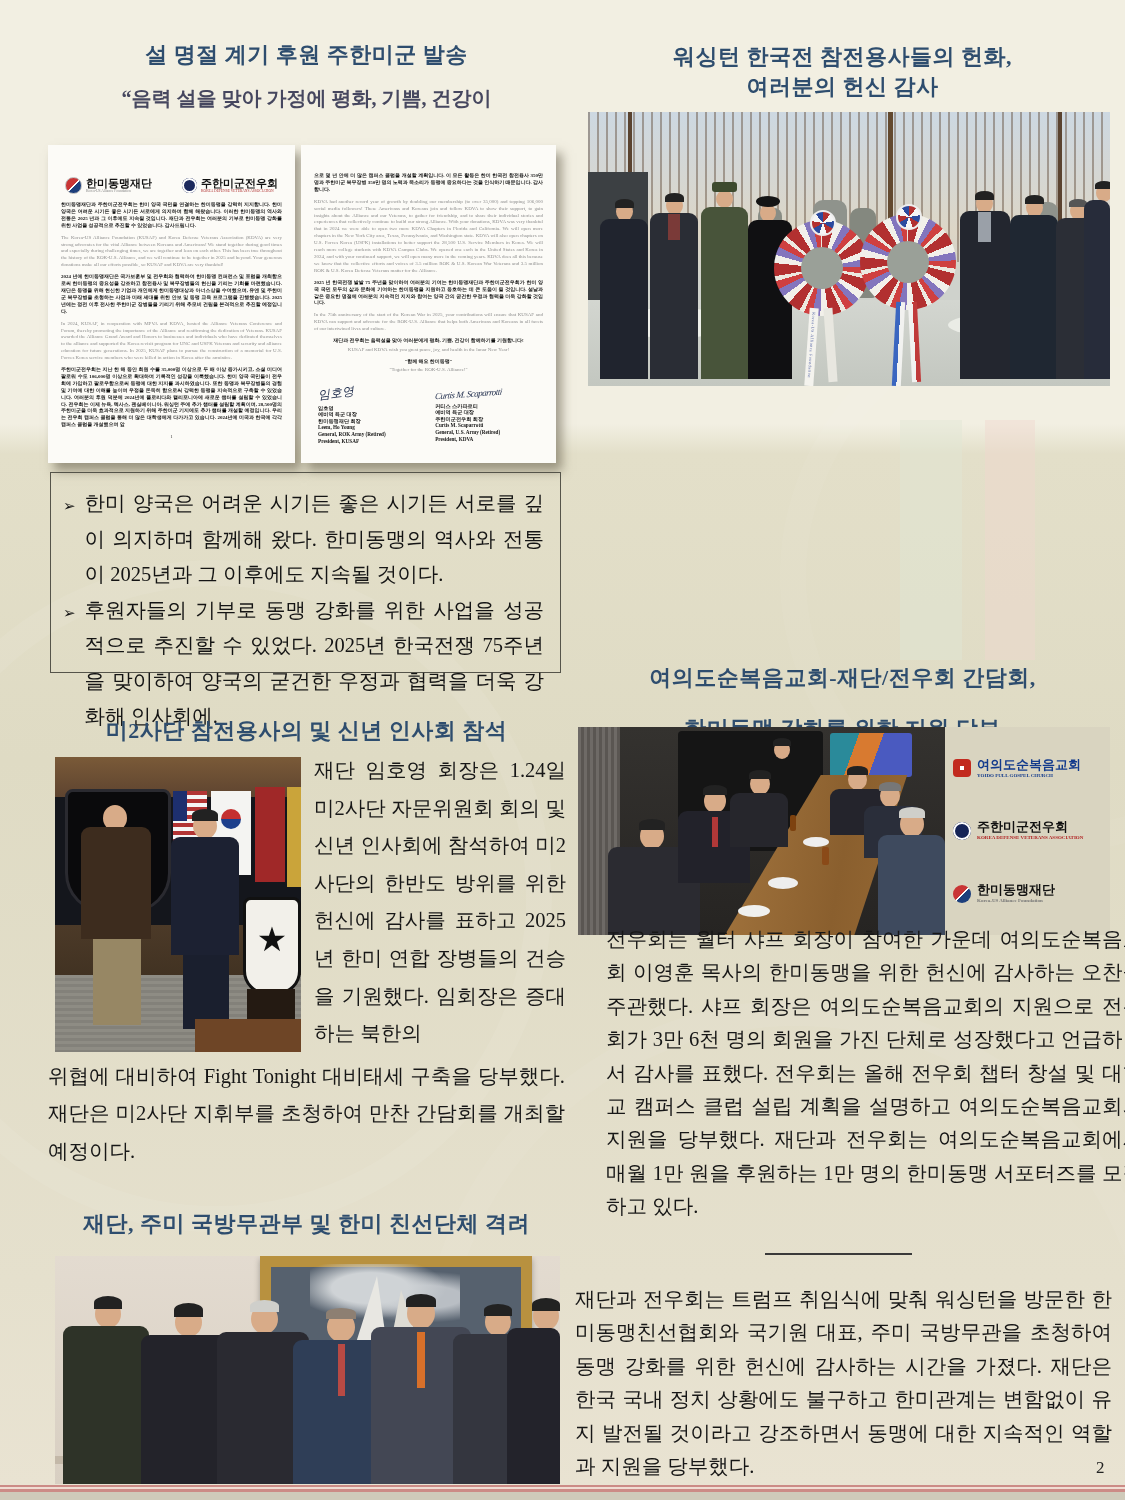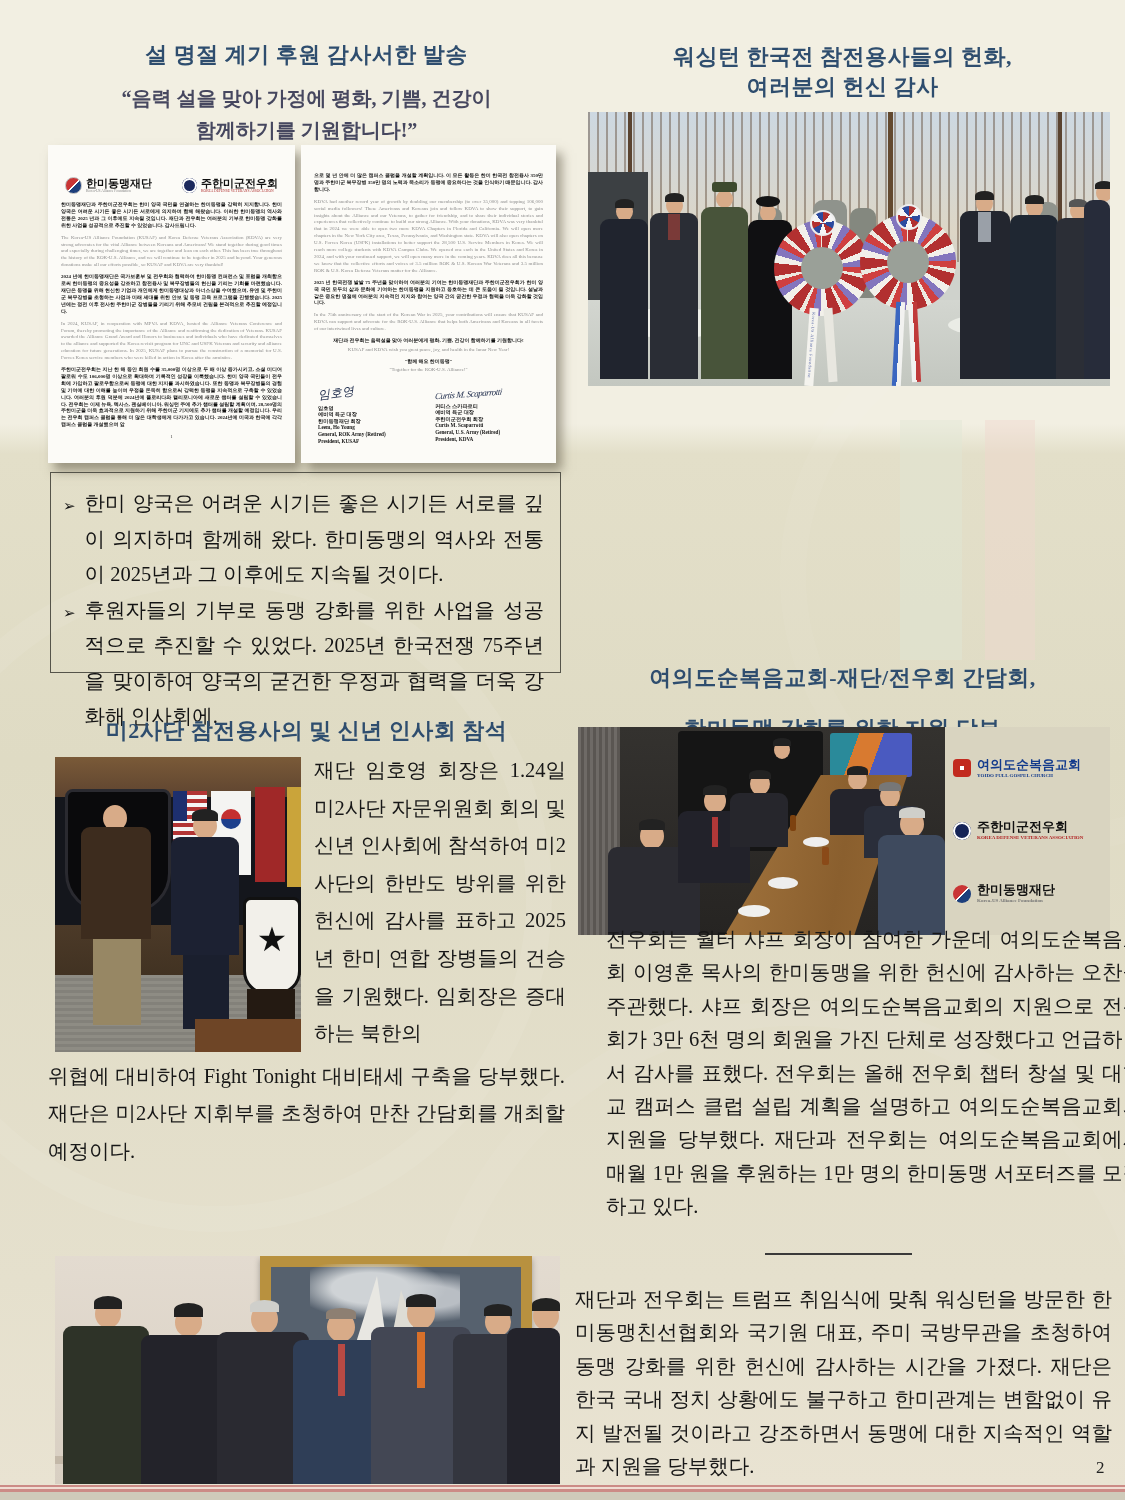--- a/index.html
+++ b/index.html
@@ -73,23 +73,22 @@
 <body>
 
 <div class="page">
 
   <div class="wm" style="left:-120px;top:560px;width:620px;height:620px;opacity:.5;"></div>
   <div class="wm" style="left:420px;top:1000px;width:700px;height:700px;opacity:.4;"></div>
   <div class="wm" style="left:780px;top:300px;width:500px;height:500px;opacity:.35;"></div>
   <div class="stripe" style="left:900px;top:420px;width:62px;height:240px;background:#dfe6d5;opacity:.45;"></div>
   <div class="stripe" style="left:985px;top:420px;width:50px;height:240px;background:#f0d8cf;opacity:.45;"></div>
 
-  <div class="abs sec-title" style="left:48px;top:40px;width:517px;">설 명절 계기 후원 감사서한 발송</div>
+  <div class="abs sec-title" style="left:48px;top:40px;width:517px;">설 명절 계기 후원 주한미군 발송</div>
   <div class="abs subtitle" style="left:48px;top:82px;width:517px;">“음력 설을 맞아 가정에 평화, 기쁨, 건강이</div>
-  <div class="abs subtitle" style="left:48px;top:114px;width:517px;">함께하기를 기원합니다!”</div>
 
   <div class="abs letter" style="left:48px;top:145px;width:247px;height:318px;">
     <div class="inner">
       <div class="l-head">
         <div class="l-logo">
           <div class="l-circ kusaf-circ"></div>
           <div>
             <div class="l-name">한미동맹재단</div>
             <div class="l-sub">Korea-US Alliance Foundation</div>
           </div>
@@ -184,20 +183,21 @@
     <div class="abs" style="left:188px;top:140px;width:52px;height:92px;background:#f2f0ea;border-radius:8px 8px 24px 24px;border:3px solid #111;text-align:center;">
       <span style="color:#111;font-size:34px;line-height:80px;">★</span>
     </div>
     <div class="abs" style="left:192px;top:232px;width:48px;height:30px;background:#241a12;"></div>
     <div class="abs" style="left:140px;top:262px;width:106px;height:33px;background:#6e4526;"></div>
   </div>
 
   <div class="abs body-side" style="left:314px;top:752px;width:252px;height:300px;">재단 임호영 회장은 1.24일 미2사단 자문위원회 회의 및 신년 인사회에 참석하여 미2사단의 한반도 방위를 위한 헌신에 감사를 표하고 2025년 한미 연합 장병들의 건승을 기원했다. 임회장은 증대하는 북한의</div>
   <div class="abs body-txt" style="left:48px;top:1058px;width:517px;line-height:37.4px;">위협에 대비하여 Fight Tonight 대비태세 구축을 당부했다. 재단은 미2사단 지휘부를 초청하여 만찬 간담회를 개최할 예정이다.</div>
 
+  <div class="abs sec-title" style="left:48px;top:1209px;width:517px;">재단, 주미 국방무관부 및 한미 친선단체 격려</div>
 
   <div class="photo" style="left:55px;top:1256px;width:505px;height:228px;background:linear-gradient(#e3dbd0,#d8cfc2);">
     <div class="abs" style="left:205px;top:0;width:250px;height:158px;background:#56616e;border:11px solid #b8913f;box-shadow:0 3px 6px rgba(0,0,0,.3);"></div>
     <div class="abs" style="left:255px;top:8px;width:150px;height:60px;background:radial-gradient(ellipse at 40% 40%,#cfd3d6 0 30%,transparent 60%),radial-gradient(ellipse at 75% 55%,#b9bec4 0 25%,transparent 55%);"></div>
     <div class="abs" style="left:300px;top:20px;width:0;height:0;border-left:22px solid transparent;border-right:10px solid transparent;border-bottom:70px solid #e8e7e2;"></div>
     <div class="abs" style="left:336px;top:34px;width:0;height:0;border-left:10px solid transparent;border-right:18px solid transparent;border-bottom:52px solid #dedcd4;"></div>
     <div class="abs" style="left:282px;top:92px;width:96px;height:16px;background:#23282e;border-radius:2px 2px 8px 8px;"></div>
     <div class="abs" style="left:0;top:200px;width:505px;height:8px;background:#c3b8a8;"></div>
 
     <div class="head" style="left:40px;top:44px;width:26px;height:28px;"></div>

